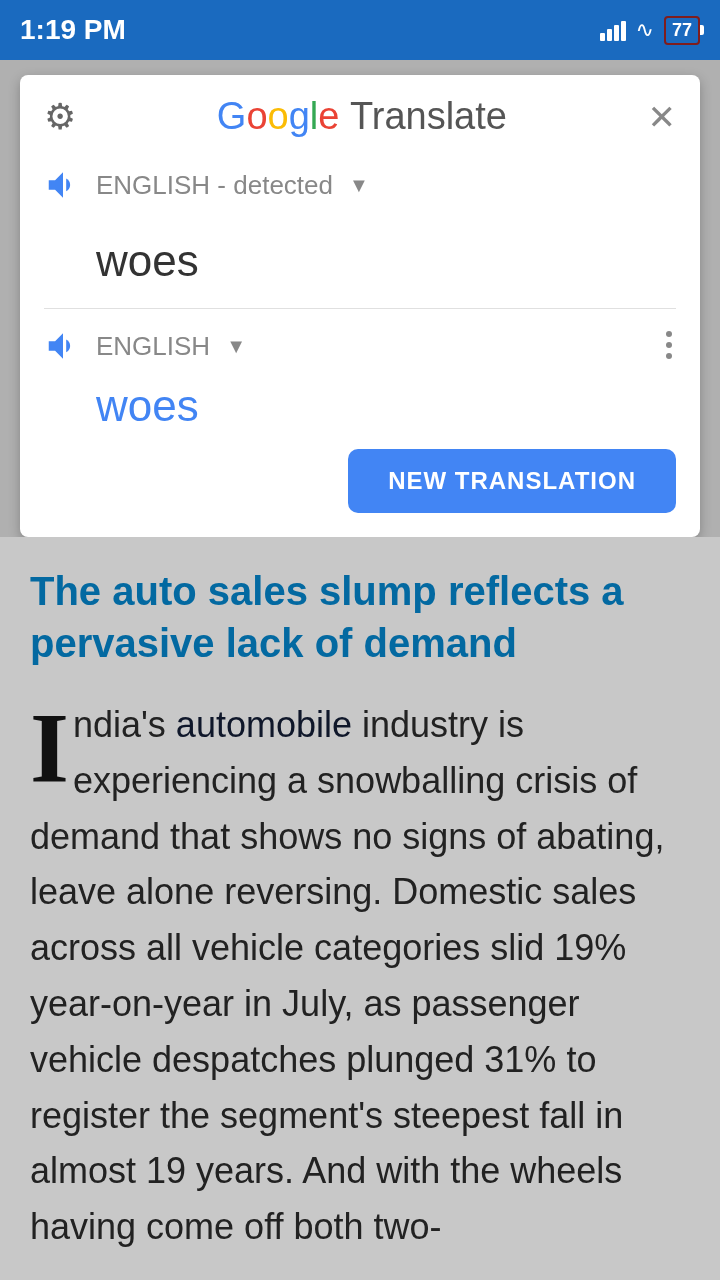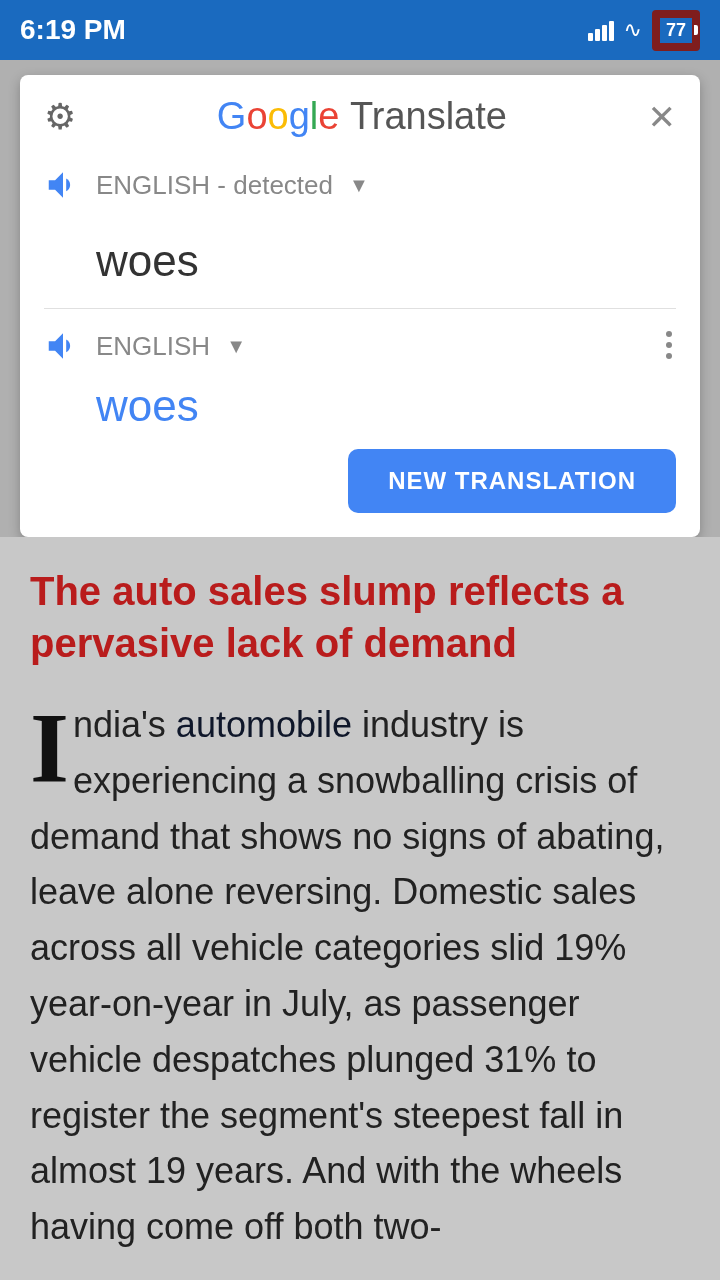--- a/index.html
+++ b/index.html
@@ -48,21 +48,21 @@
       width: 5px;
       border-radius: 1px;
     }
 
     .wifi-icon {
       font-size: 22px;
       color: white;
     }
 
     .battery-box {
-      border: 8px solid #7f1d1d;
+      border: 2px solid #7f1d1d;
       border-radius: 4px;
       padding: 2px 6px;
       font-size: 18px;
       font-weight: bold;
       color: white;
       position: relative;
     }
     .battery-box::after {
       content: '';
       position: absolute;
@@ -218,21 +218,21 @@
     .article-bg {
       width: 720px;
       background: #c8c8c8;
       padding: 28px 30px 30px;
       margin-top: 0;
     }
 
     .article-headline {
       font-size: 40px;
       font-weight: bold;
-      color: #b91c1c;
+      color: #0369a1;
       line-height: 1.3;
       margin-bottom: 28px;
     }
 
     .article-body {
       font-size: 36px;
       color: #222;
       line-height: 1.55;
     }
 
@@ -248,21 +248,21 @@
     }
 
     .link-text {
       color: #0f172a;
     }
   </style>
 </head>
 <body>
 
 <div class="status-bar">
-  <span class="status-time">6:19 PM</span>
+  <span class="status-time">1:19 PM</span>
   <div class="status-icons">
     <div class="signal-bars">
       <span style="height:8px"></span>
       <span style="height:12px"></span>
       <span style="height:16px"></span>
       <span style="height:20px"></span>
     </div>
     <span class="wifi-icon">∿</span>
     <div class="battery-box">77</div>
   </div>

